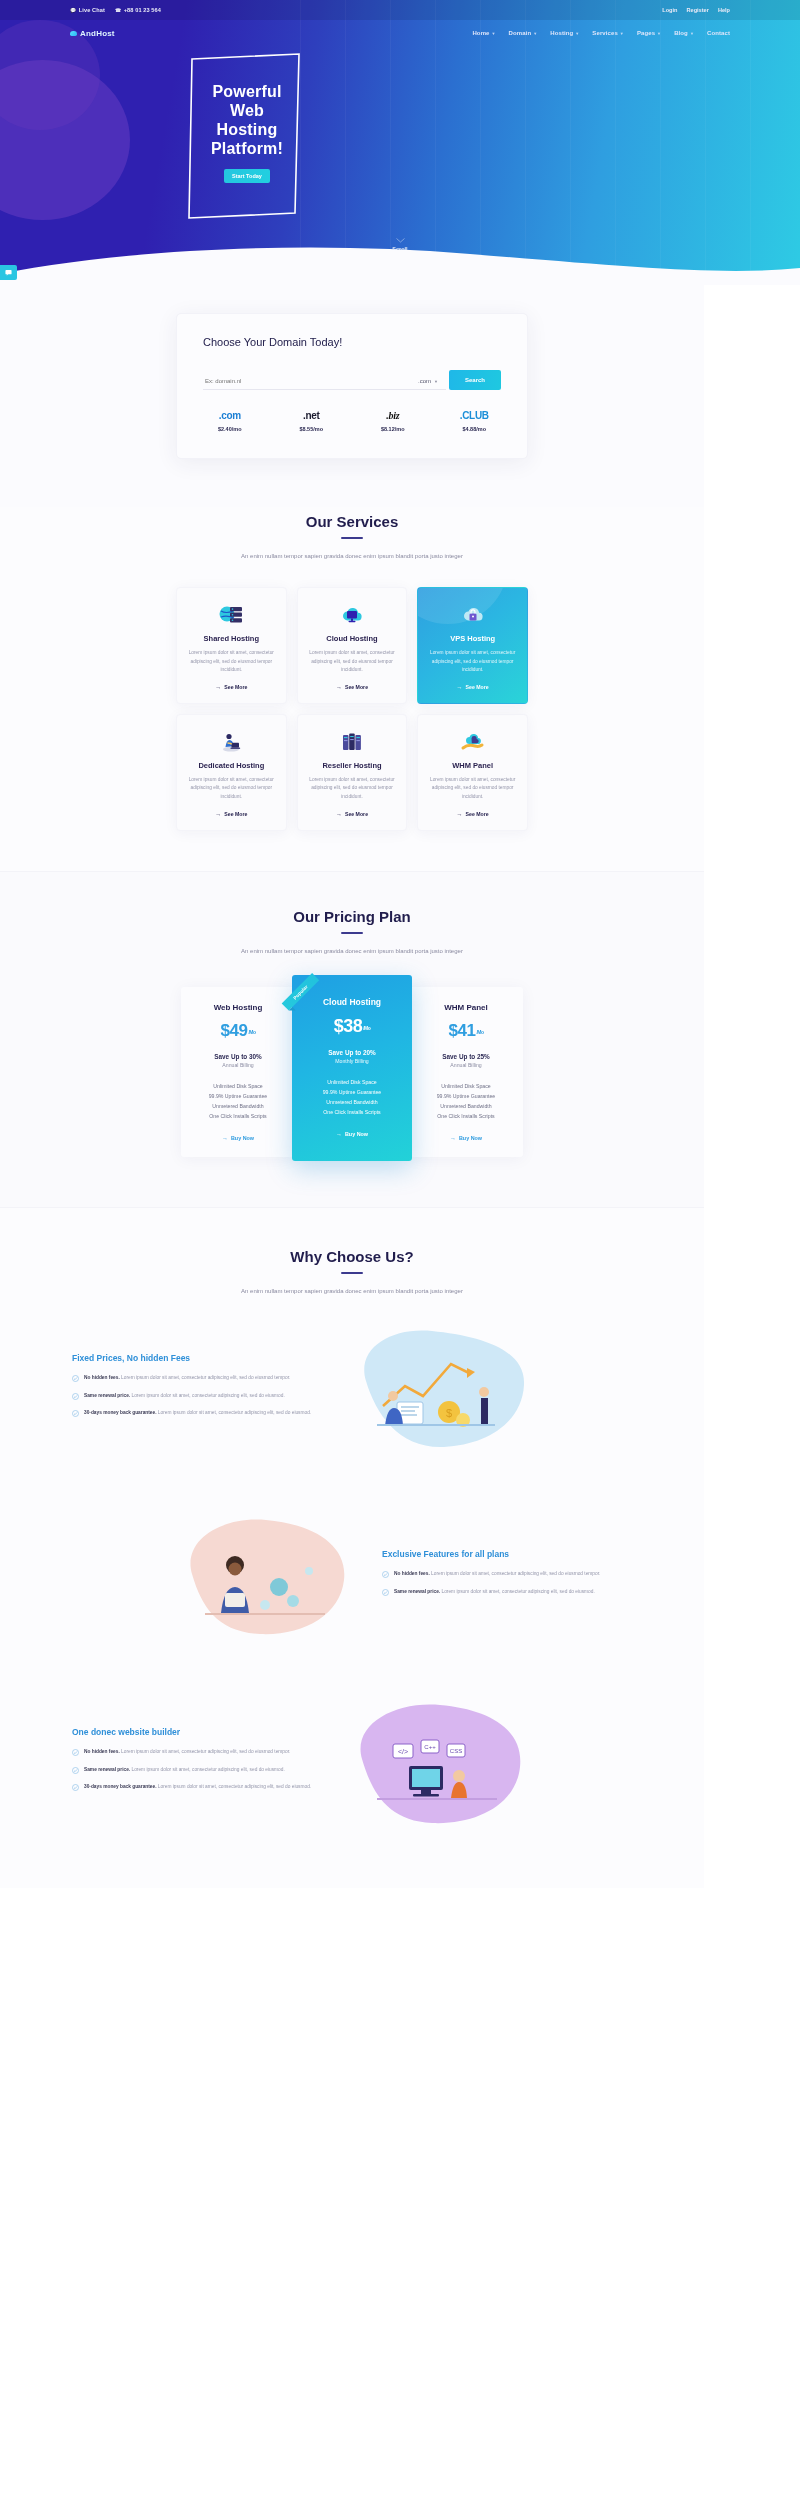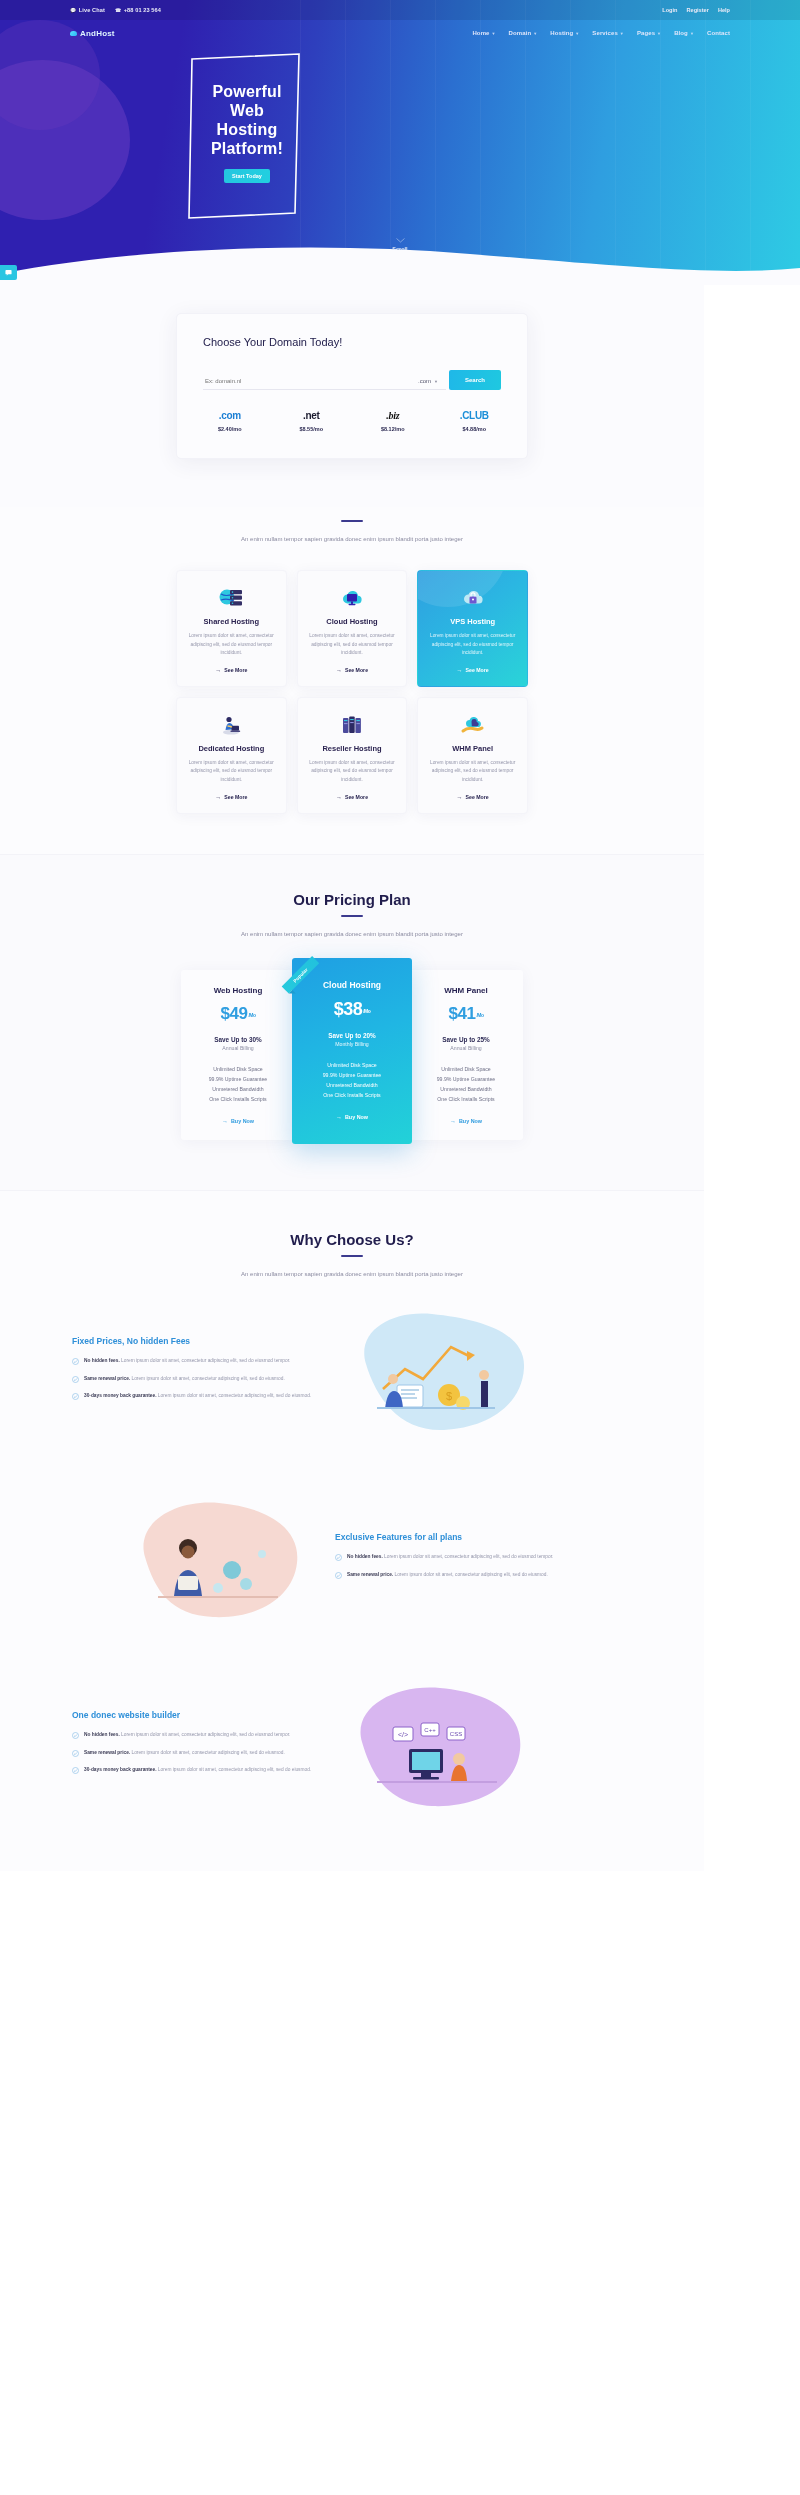--- a/index.html
+++ b/index.html
@@ -199,21 +199,21 @@
     display:flex; align-items:center; justify-content:center; gap:3px; cursor:pointer;
   }
   .price-card.pop .pc-buy{ color:#fff; }
 
   
   .why { background:#fcfcfe; padding: 40px 0 30px; border-top:1px solid #f3f3f8;}
   .why-block {
     width: 560px; margin: 0 auto; display:flex; align-items:center; gap: 16px; padding: 26px 0;
     position:relative;
   }
-  .why-block.rev { flex-direction: row-reverse; justify-content: center; }
+  .why-block.rev { flex-direction: row-reverse; }
   .why-text { width: 250px; }
   .why-h { font-size: 8.5px; font-weight:700; color:#2e8fd8; margin-bottom: 11px;}
   .why-li { display:flex; gap:5px; margin-bottom: 9px; }
   .chk { flex:0 0 auto; margin-top:1px; }
   .why-li p { font-size: 4.8px; line-height: 8.6px; color:#9496ab; }
   .why-li b { color:#3b3b55; font-weight:700; }
   .why-art { width: 200px; height: 135px; position:relative; display:flex; align-items:center; justify-content:center;}
   .blob { position:absolute; inset:0; }
   .art-svg { position:relative; z-index:2; }
 
@@ -368,20 +368,21 @@
           <div class="tld-logo">
             <span class="tld-name tld-club">.CLUB</span>
           </div>
           <div class="tld-price">$4.88/mo</div>
         </div>
       </div>
     </div>
   </section>
 
   <section class="services">
+    <h2 class="sec-title">Our Services</h2>
     <div class="sec-rule"></div>
     <p class="sec-sub">An enim nullam tempor sapien gravida donec enim ipsum blandit porta justo integer</p>
 
     <div class="svc-grid">
 
       <div class="svc-card">
         <div class="svc-ico">
           <svg width="26" height="22" viewBox="0 0 26 22">
             <circle cx="9" cy="10" r="7.5" fill="#2ec8e0"></circle>
             <path d="M3 7 Q8 10 15 7 M3 13 Q9 11 16 14" stroke="#1d58c9" stroke-width="1.2" fill="none"></path>

